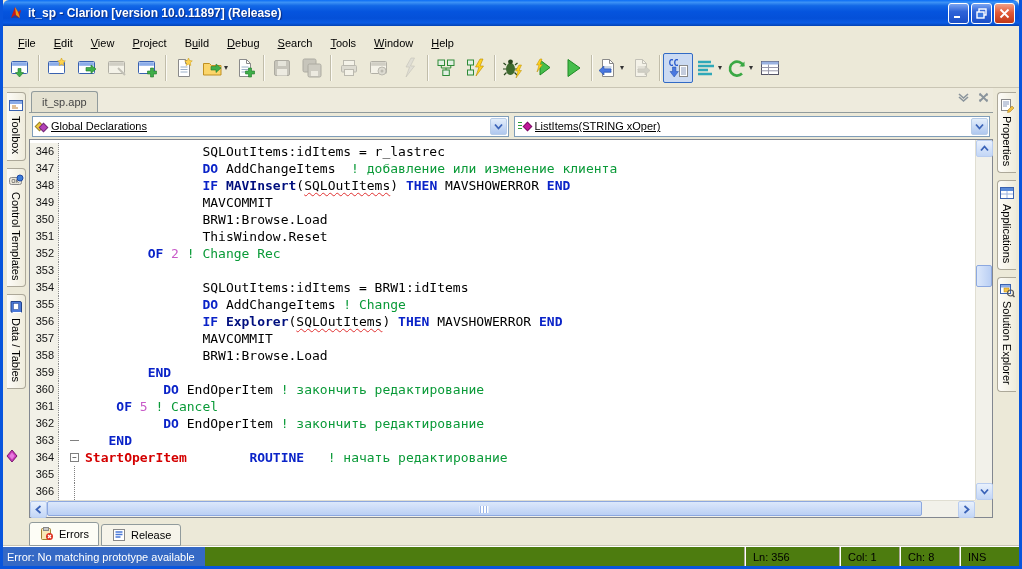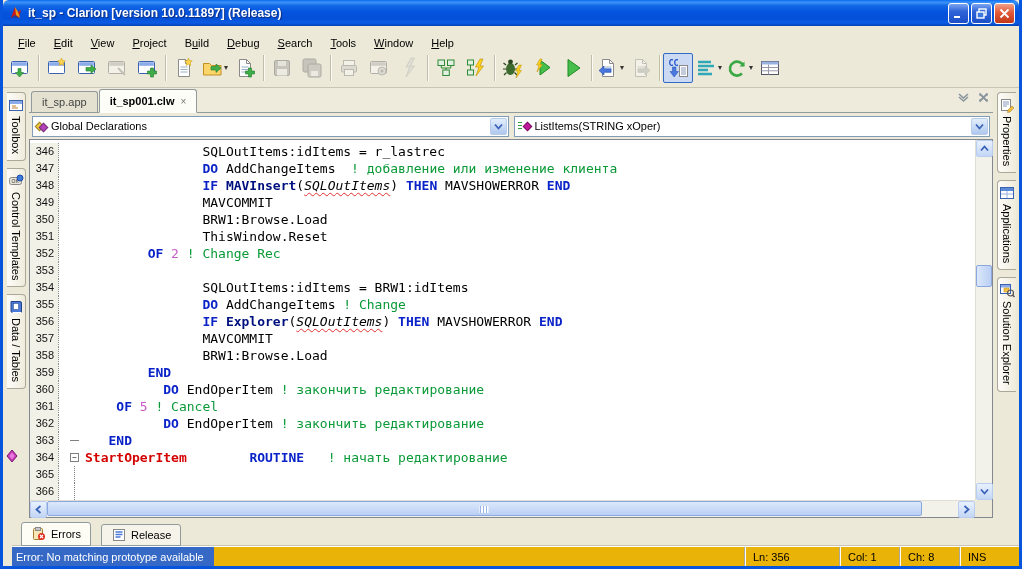--- a/index.html
+++ b/index.html
@@ -58,21 +58,21 @@
     border-bottom:1px solid #919B9C; background:#EEEBDD; }
   .doctab { height:21px; display:flex; align-items:center; padding:0 10px; border:1px solid #919B9C; border-bottom:none;
     border-radius:3px 3px 0 0; margin-right:1px; background:#E4E1D0; color:#444; }
   .doctab.active { background:#FDFDF8; color:#000; font-weight:bold; height:24px; margin-bottom:-1px; border-bottom:1px solid #FDFDF8; }
   .doctab .tabclose { margin-left:6px; color:#777; font-weight:normal; font-size:10px; }
   .tabrow-btns { position:absolute; right:4px; top:4px; display:flex; gap:8px; }
   .tabrow-btns span { color:#8A949C; }
 
   
   .comborow { height:26px; display:flex; align-items:center; gap:5px; padding:2px 3px; background:#ECE9D8; }
-  .combo { flex:1 1 0; height:21px; background:#fff; border:1px solid #7F9DB9; display:flex; align-items:center; position:relative; padding-left:3px; }
+  .combo { flex:1 1 0; height:21px; background:#fff; border:1px solid #7F9DB9; display:flex; align-items:center; position:relative; padding-left:3px;text-decoration:underline; }
   .combo .cicons { display:flex; align-items:center; margin-right:4px; }
   .diamond { width:7px; height:7px; transform:rotate(45deg); display:inline-block; border:1px solid rgba(0,0,0,.35); }
   .combo-text { flex:1; white-space:nowrap; overflow:hidden; }
   .combo-btn { width:17px; height:17px; margin-right:1px; border:1px solid #B8CDE8; border-radius:2px;
     background:linear-gradient(180deg,#E4EEFB,#AFC8EF); display:flex; align-items:center; justify-content:center; }
   .combo-btn svg { display:block; }
   .greenlines { display:inline-block; width:4px; height:8px; margin-right:2px;
     background:repeating-linear-gradient(180deg,#2F9E3C 0 1px,transparent 1px 3px); }
 
   
@@ -87,48 +87,48 @@
     font:8px/7px "Liberation Sans", sans-serif; text-align:center; color:#000; }
   .fold .foldtick { position:absolute; left:11px; top:8px; width:9px; height:1px; background:#808080; }
   .fold .foldline { position:absolute; left:15px; top:0; bottom:0; border-left:1px dotted #808080; }
   .code { white-space:pre; font:13px/17px "DejaVu Sans Mono", "Liberation Mono", monospace; }
   .tk { color:#0A23C8; font-weight:bold; }
   .tf { color:#000F7E; font-weight:bold; }
   .tc { color:#0A9A38; }
   .tn { color:#C85AC8; }
   .tr { color:#D40000; font-weight:bold;text-align:right; }
   .tp { color:#000; }
-  .te { color:#000; text-decoration:underline wavy #E03030 1px; text-underline-offset:2px;font-style:italic; }
+  .te { color:#000; text-decoration:underline wavy #E03030 1px; text-underline-offset:2px; }
 
   .bookmark { position:absolute; width:14px; height:14px; z-index:5; }
 
   
   .vscroll { background:#F2F1EA; display:flex; flex-direction:column; border-left:1px solid #E0DED2; }
   .hscroll { background:#F2F1EA; display:flex; border-top:1px solid #E0DED2; }
   .sbtn { width:17px; height:17px; flex:0 0 auto; border:1px solid #B9CDF0; border-radius:2px;
     background:linear-gradient(180deg,#E9F1FD,#C3D6F6); display:flex; align-items:center; justify-content:center; }
   .vscroll .track { flex:1; position:relative; }
   .hscroll .track { flex:1; position:relative; }
   .thumb { position:absolute; border:1px solid #8CA8E0; border-radius:2px;
     background:linear-gradient(90deg,#DCE8FB,#BACFF4); }
   .hscroll .thumb { top:0; height:15px; background:linear-gradient(180deg,#DCE8FB,#BACFF4); }
   .grip { position:absolute; left:50%; top:4px; width:9px; height:7px; transform:translateX(-50%);
     background:repeating-linear-gradient(90deg,#98B4E8 0 1px,#fff 1px 3px); }
   .corner { background:#ECE9D8; }
 
   
-  .bottombar { height:28px; background:#ECE9D8; display:flex; align-items:flex-end; padding-left:18px; gap:10px; }
+  .bottombar { height:28px; background:#ECE9D8; display:flex; align-items:flex-end; padding-left:26px; gap:2px; }
   .btab { height:22px; display:flex; align-items:center; gap:4px; padding:0 9px; border:1px solid #919B9C;
     border-radius:3px 3px 0 0; background:#F6F4EA; }
   .btab.active { background:#FDFDF6; height:24px; }
   .btab svg { display:block; }
 
   
-  .statusbar { height:20px; background:#eab308; border-top:1px solid #FFFFFF; box-shadow:0 -1px 0 #C9C5B4;
-    display:flex; align-items:stretch;margin-left:9px; }
+  .statusbar { height:20px; background:#4d7c0f; border-top:1px solid #FFFFFF; box-shadow:0 -1px 0 #C9C5B4;
+    display:flex; align-items:stretch; }
   .status-error { background:#3569C5; color:#fff; display:flex; align-items:center; padding:0 10px 0 4px; white-space:nowrap; }
   .status-spacer { flex:1; }
   .sfield { display:flex; align-items:center; padding:0 8px; border-left:1px solid #ACA899; box-shadow:inset 1px 0 0 #FFFFFF; min-width:60px; }
   .sfield.w { min-width:95px; }
 </style>
 </head>
 <body>
 
 <div class="window">
 
@@ -454,24 +454,20 @@
             </svg>
           </span>
           <span class="vlabel">Data / Tables</span>
         </div>
       </div>
 
     <div class="center">
       <div class="tabrow" id="tabrow">
         <span class="doctab">
             <span>it_sp.app</span>
-          </span>
-          <span class="doctab active">
-            <span>it_sp001.clw</span>
-            <span class="tabclose">×</span>
           </span>
           <span class="tabrow-btns">
           <span><svg width="13" height="11" viewBox="0 0 13 11">
                 <path d="M2 2l4.5 4L11 2M2 5l4.5 4L11 5" fill="none" stroke="#8A949C" stroke-width="1.6"></path>
               </svg></span>
           <span><svg width="11" height="11" viewBox="0 0 11 11">
                 <path d="M1.5 1.5l8 8M9.5 1.5l-8 8M1.5 1.5l8 8" stroke="#8A949C" stroke-width="1.8"></path>
                 <path d="M1 3h2M8 3h2M1 8h2M8 8h2" stroke="#8A949C"></path>
               </svg></span>
         </span>

